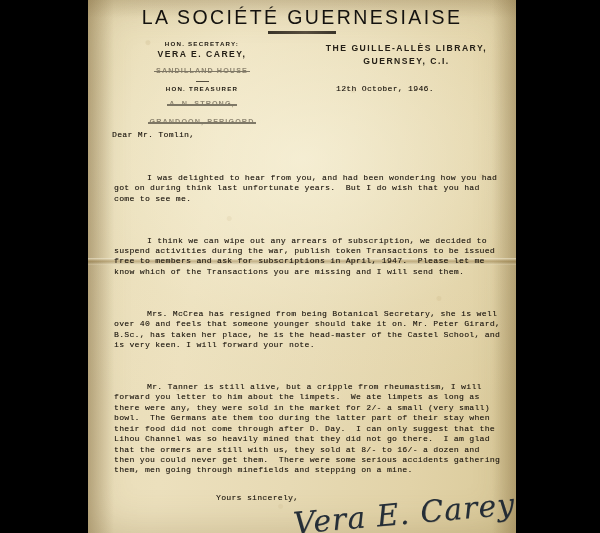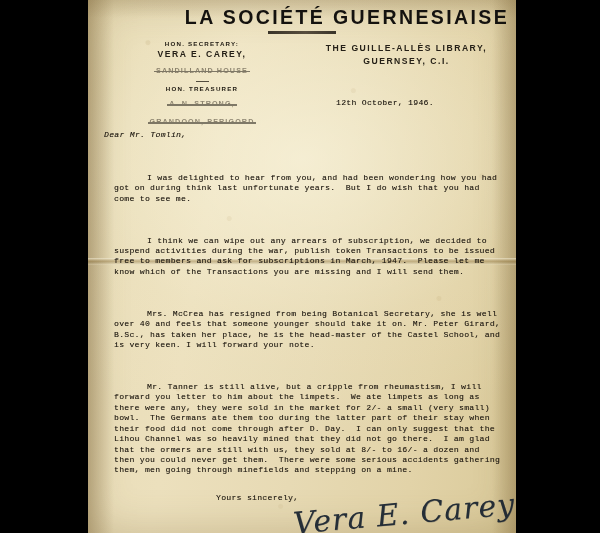--- a/index.html
+++ b/index.html
@@ -85,30 +85,29 @@
         rgba(255,250,230,0.25) 100%);
   }
 
   
   .ink {
     position: absolute;
     color: #1d1a16;
   }
 
   #title {
-    left: 16px;
+    left: 0;
     top: 6px;
     width: 100%;
     text-align: center;
     font-family: "Liberation Sans", sans-serif;
-    font-weight: bold;
+    font-weight: normal;
     font-size: 19.5px;
     letter-spacing: 2.4px;
     color: #14120f;
-    padding-left: 29px;
   }
   #title-rule {
     position: absolute;
     left: 50%;
     top: 31px;
     transform: translateX(-50%);
     width: 68px;
     height: 3px;
     background: linear-gradient(to right, #2a251c, #4b4132 55%, #2a251c);
     opacity: 0.92;
@@ -167,22 +166,22 @@
     position: absolute;
     font-family: "Liberation Mono", "DejaVu Sans Mono", monospace;
     font-size: 8.05px;
     line-height: 10.45px;
     letter-spacing: 0.32px;
     color: #191510;
     white-space: pre-wrap;
     text-shadow: 0.3px 0.25px 0 rgba(60,45,20,0.40);
   }
 
-  #date      { left: 248px; top: 98px; }
-  #salutation{ left: 16px;  top: 130px; font-style: italic; }
+  #date      { left: 248px; top: 84px; }
+  #salutation{ left: 24px;  top: 130px; }
 
   #body { left: 26px; top: 152px; width: 390px; }
   #body p {
     margin: 0 0 10.4px 0;
     text-indent: 33px;
   }
 
   #closing { left: 128px; top: 493px; }
 
   
@@ -230,21 +229,21 @@
       <div><span class="lh-struck">A. N. STRONG,</span></div>
       <div><span class="lh-struck">GRANDOON, PERIGORD</span></div>
     </div>
 
     <div class="typed" id="date">12th October, 1946.</div>
 
     <div class="typed" id="salutation">Dear Mr. Tomlin,</div>
 
     <div class="typed" id="body">
       <p>I was delighted to hear from you, and had been wondering how you had got on during think last unfortunate years.  But I do wish that you had come to see me.</p>
-      <p>I think we can wipe out any arrears of subscription, we decided to suspend activities during the war, publish token Transactions to be issued free to members and ask for subscriptions in March, 1947.  Please let me know which of the Transactions you are missing and I will send them.</p>
+      <p>I think we can wipe out any arrears of subscription, we decided to suspend activities during the war, publish token Transactions to be issued free to members and ask for subscriptions in April, 1947.  Please let me know which of the Transactions you are missing and I will send them.</p>
       <p>Mrs. McCrea has resigned from being Botanical Secretary, she is well over 40 and feels that someone younger should take it on. Mr. Peter Girard, B.Sc., has taken her place, he is the head-master of the Castel School, and is very keen. I will forward your note.</p>
       <p>Mr. Tanner is still alive, but a cripple from rheumastism, I will forward you letter to him about the limpets.  We ate limpets as long as there were any, they were sold in the market for 2/- a small (very small) bowl.  The Germans ate them too during the latter part of their stay when their food did not come through after D. Day.  I can only suggest that the Lihou Channel was so heavily mined that they did not go there.  I am glad that the ormers are still with us, they sold at 8/- to 16/- a dozen and then you could never get them.  There were some serious accidents gathering them, men going through minefields and stepping on a mine.</p>
     </div>
 
     <div class="typed" id="closing">Yours sincerely,</div>
 
     <div id="signature">Vera E. Carey</div>
 
   </div>
 </div>

